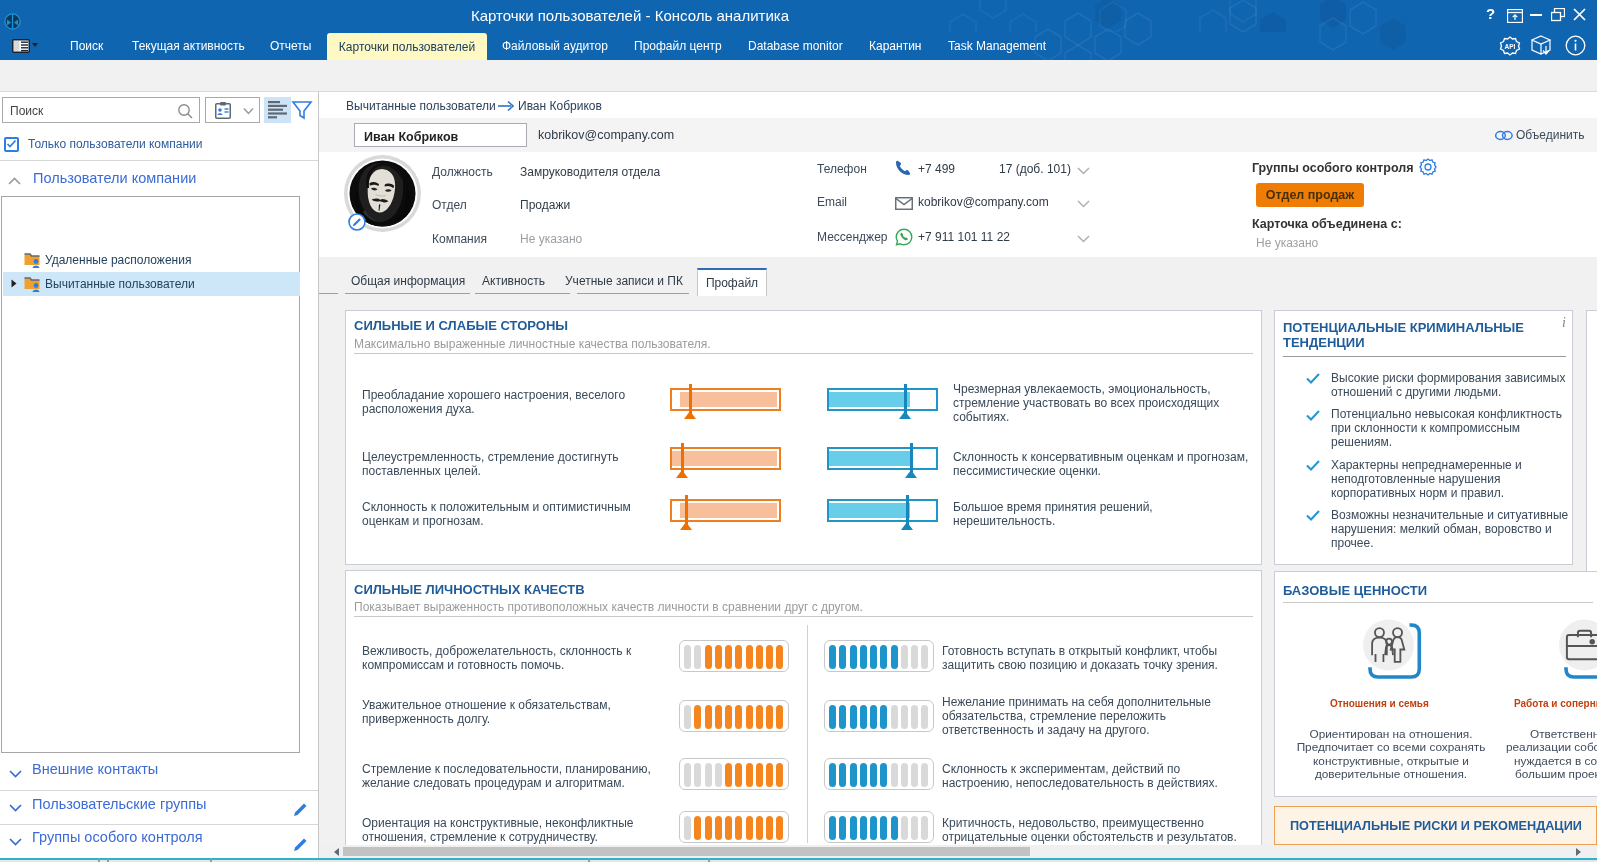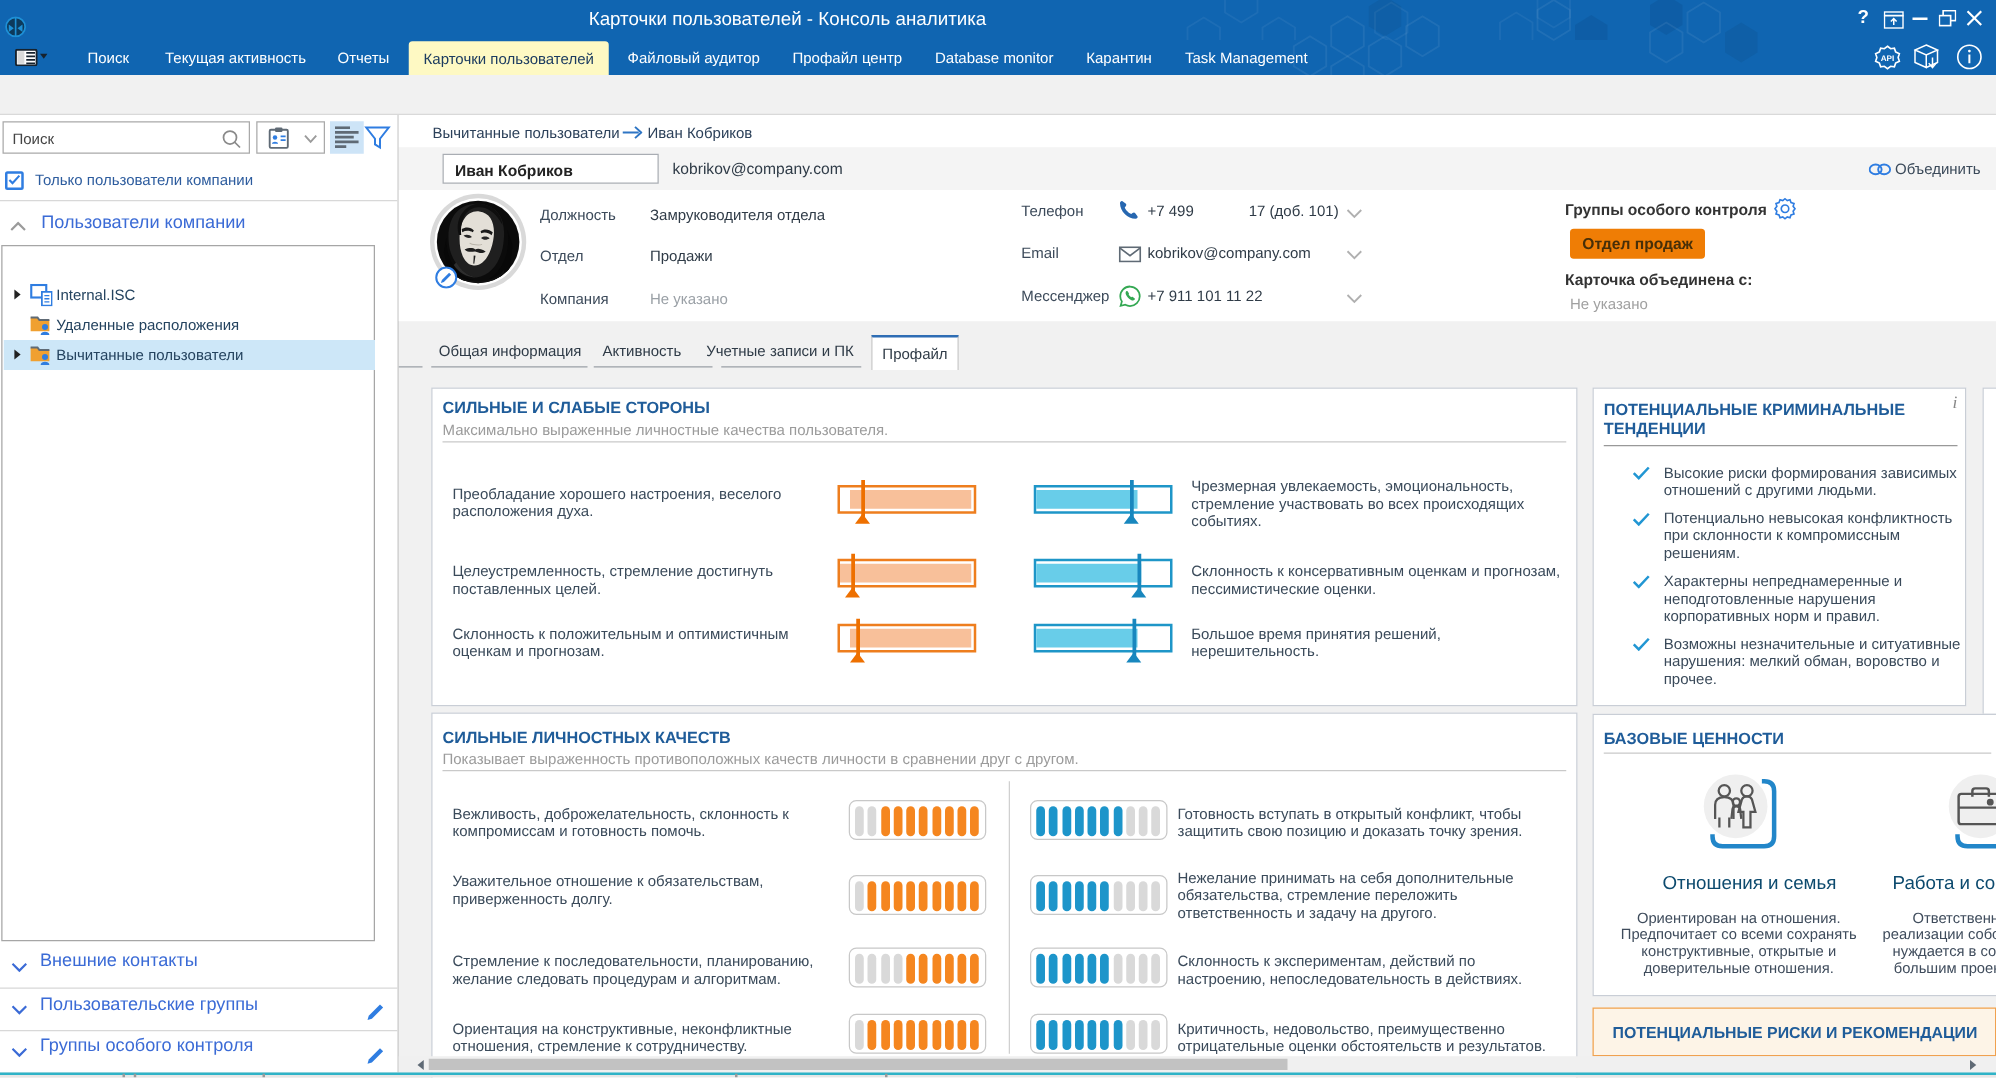--- a/index.html
+++ b/index.html
@@ -73,21 +73,21 @@
 
 .gauge { position:absolute; width:110px; height:32px; border:1px solid #c8c8c8; border-radius:6px; background:#fff; }
 .seg { position:absolute; top:4px; width:7px; height:24px; border-radius:3.5px; background:#d9d9d9; }
 .seg.o { background:#f5861f; }
 .seg.bl { background:#1d95ca; }
 
 
 .crit { position:absolute; font-size:12px; line-height:14px; color:#3a4a5a; white-space:nowrap; }
 
 
-.valtitle { position:absolute; font-size:15px; font-weight:normal; color:#0c4a6e; white-space:nowrap; }
+.valtitle { position:absolute; font-size:10px; font-weight:bold; color:#c2410c; white-space:nowrap; }
 .valtext { position:absolute; font-size:11.8px; line-height:13.4px; color:#3f4c5c; text-align:center; white-space:nowrap; }
 
 
 #hscroll { position:absolute; left:319px; top:845px; width:1278px; height:13px; background:#f0f0f0; }
 #hthumb { position:absolute; left:24px; top:2px; width:687px; height:9px; background:#c2c2c2; }
 #botstrip { position:absolute; left:0; top:858px; width:1597px; height:4px; background:#e6e6e6; }
 #tealline { position:absolute; left:0; top:858px; width:1597px; height:2px; background:#2fb3c7; }
 .tick { position:absolute; top:859px; width:2px; height:3px; background:#9a9a9a; }
 </style>
 </head>
@@ -224,33 +224,20 @@
     </svg>
   </div>
   <span class="lp-checklabel">Только пользователи компании</span>
   <div id="lp-div1"></div>
   <svg class="abs" style="left:8px;top:85px" width="13" height="8" viewBox="0 0 13 8">
     <path d="M1 7 L6.5 1.5 L12 7" fill="none" stroke="#9b9b9b" stroke-width="1.7"></path>
   </svg>
   <span class="abs lp-header" style="left:33px;top:79px">Пользователи компании</span>
 
   <div id="treebox">
-    <div class="treerow" style="top:27px">
-      <svg class="abs" style="left:8px;top:7px" width="6" height="9" viewBox="0 0 6 9">
-          <path d="M0.5 0.5 L5.5 4.5 L0.5 8.5 Z" fill="#222"></path>
-        </svg>
-      <svg class="abs" style="left:21px;top:3px" width="18" height="18" viewBox="0 0 18 18">
-        <rect x="1" y="1" width="12" height="10" fill="none" stroke="#2f7de1" stroke-width="1.7"></rect>
-        <rect x="9.5" y="6.5" width="8" height="11" fill="#fff" stroke="#2f7de1" stroke-width="1.4"></rect>
-        <line x1="11.5" y1="9.5" x2="15.5" y2="9.5" stroke="#2f7de1" stroke-width="1.1"></line>
-        <line x1="11.5" y1="12" x2="15.5" y2="12" stroke="#2f7de1" stroke-width="1.1"></line>
-        <line x1="11.5" y1="14.5" x2="15.5" y2="14.5" stroke="#2f7de1" stroke-width="1.1"></line>
-      </svg>
-      <span class="txt">Internal.ISC</span>
-    </div>
     <div class="treerow" style="top:51px">
       <svg class="abs" style="left:21px;top:4px" width="18" height="17" viewBox="0 0 18 17">
         <path d="M0.5 2 L6 2 L7.5 4 L15.5 4 L15.5 13 L0.5 13 Z" fill="#f0a030"></path>
         <path d="M0.5 2 L6 2 L7.5 4 L15.5 4" fill="none" stroke="#5f6a75" stroke-width="1.6"></path>
         <circle cx="12" cy="9.5" r="2.4" fill="#2f7de1"></circle>
         <path d="M8.5 16 C8.5 12.5 15.5 12.5 15.5 16 Z" fill="#2f7de1"></path>
       </svg>
       <span class="txt">Удаленные расположения</span>
     </div>
     <div class="treerow sel" style="top:75px">

